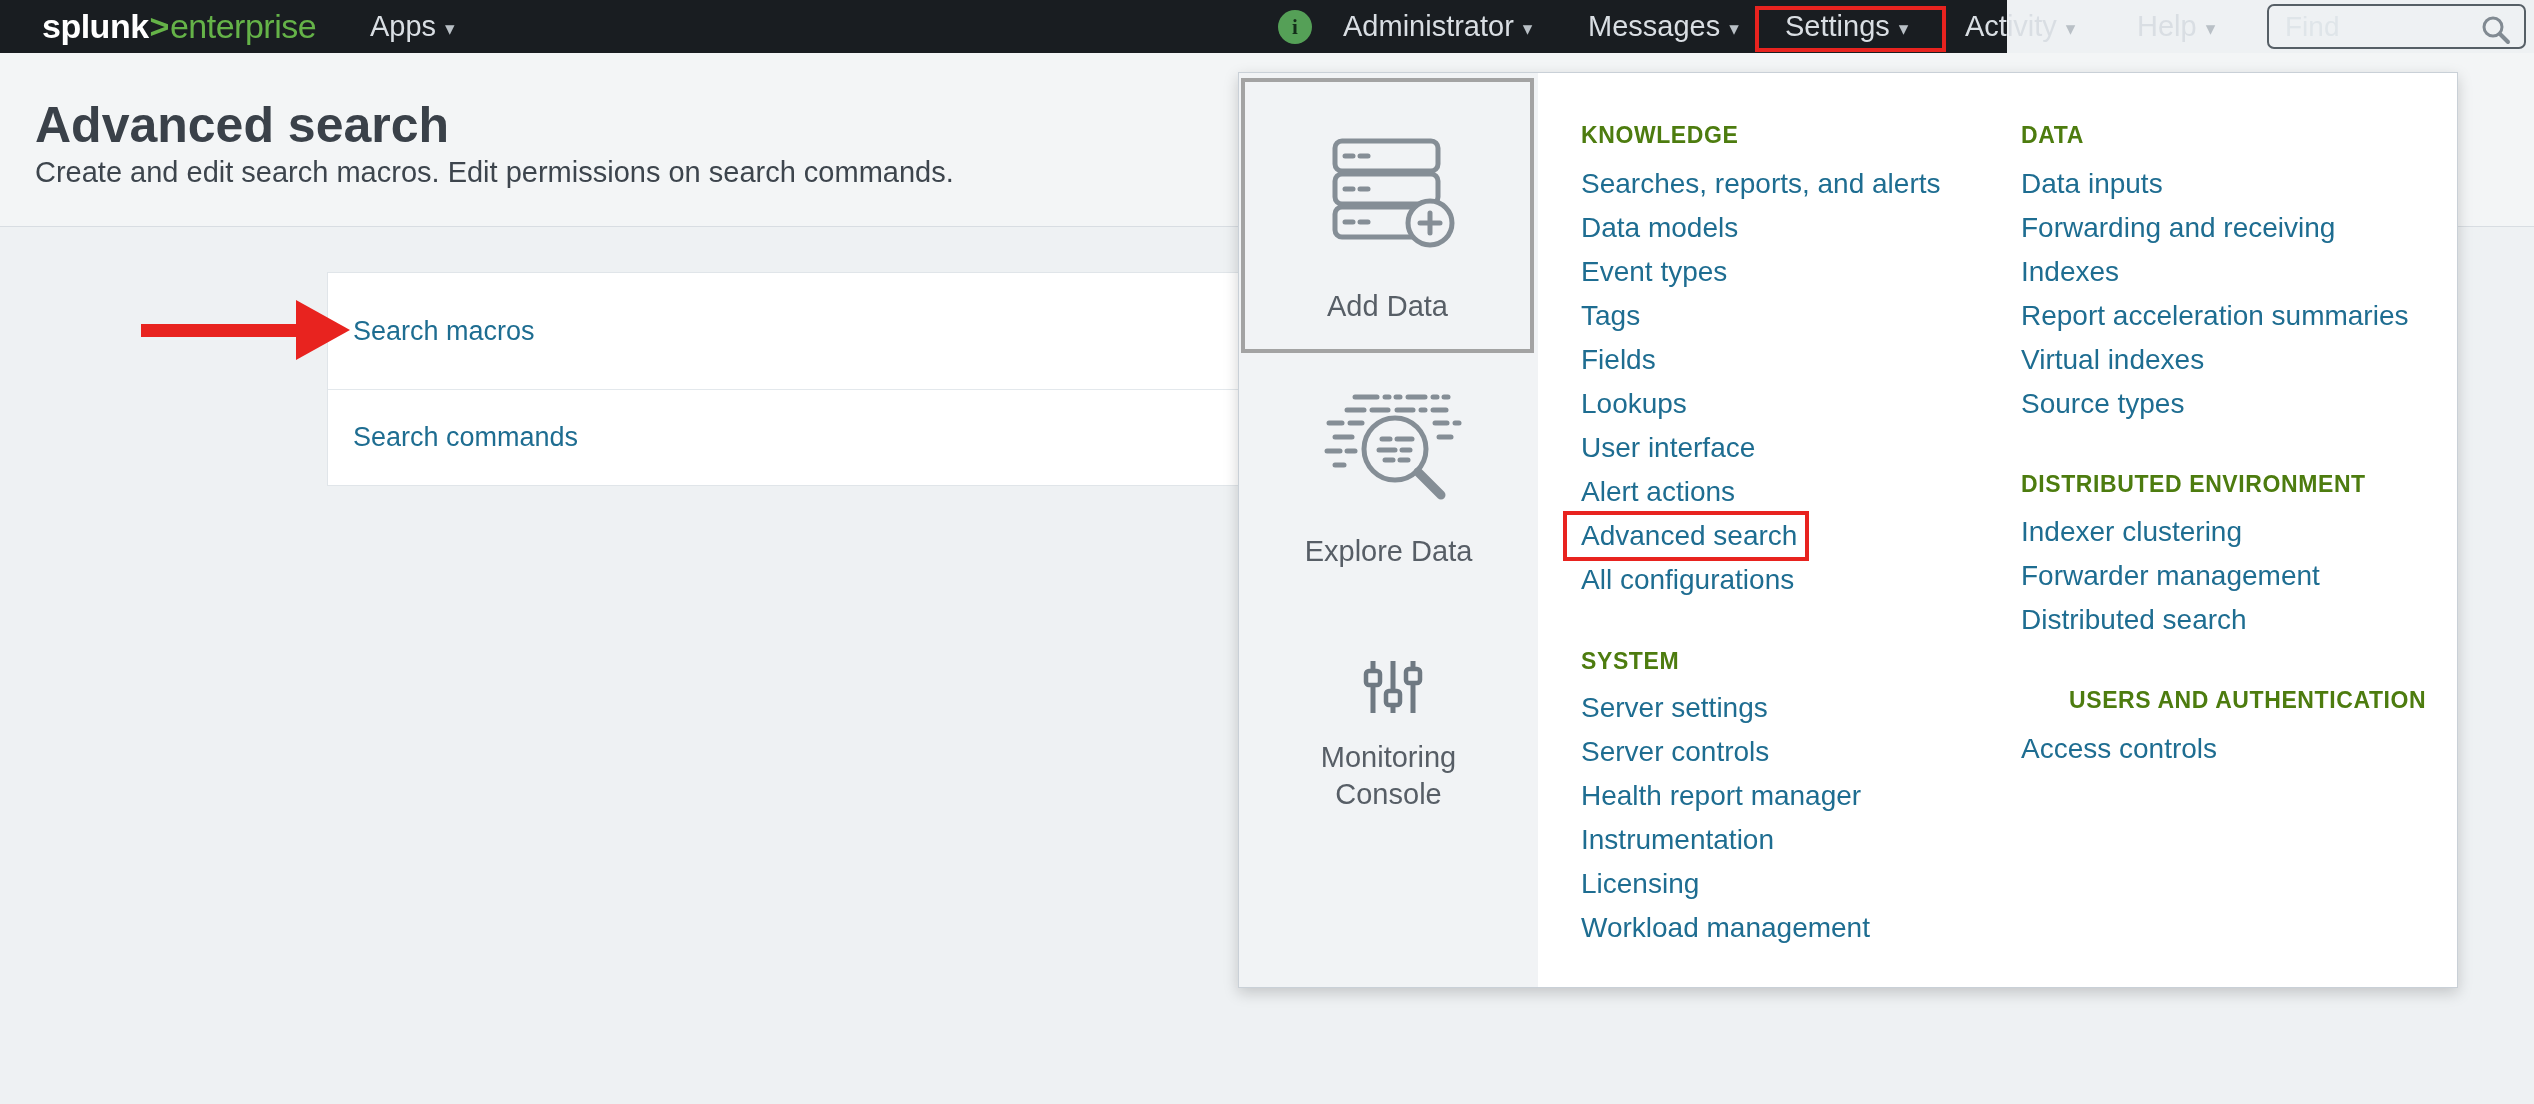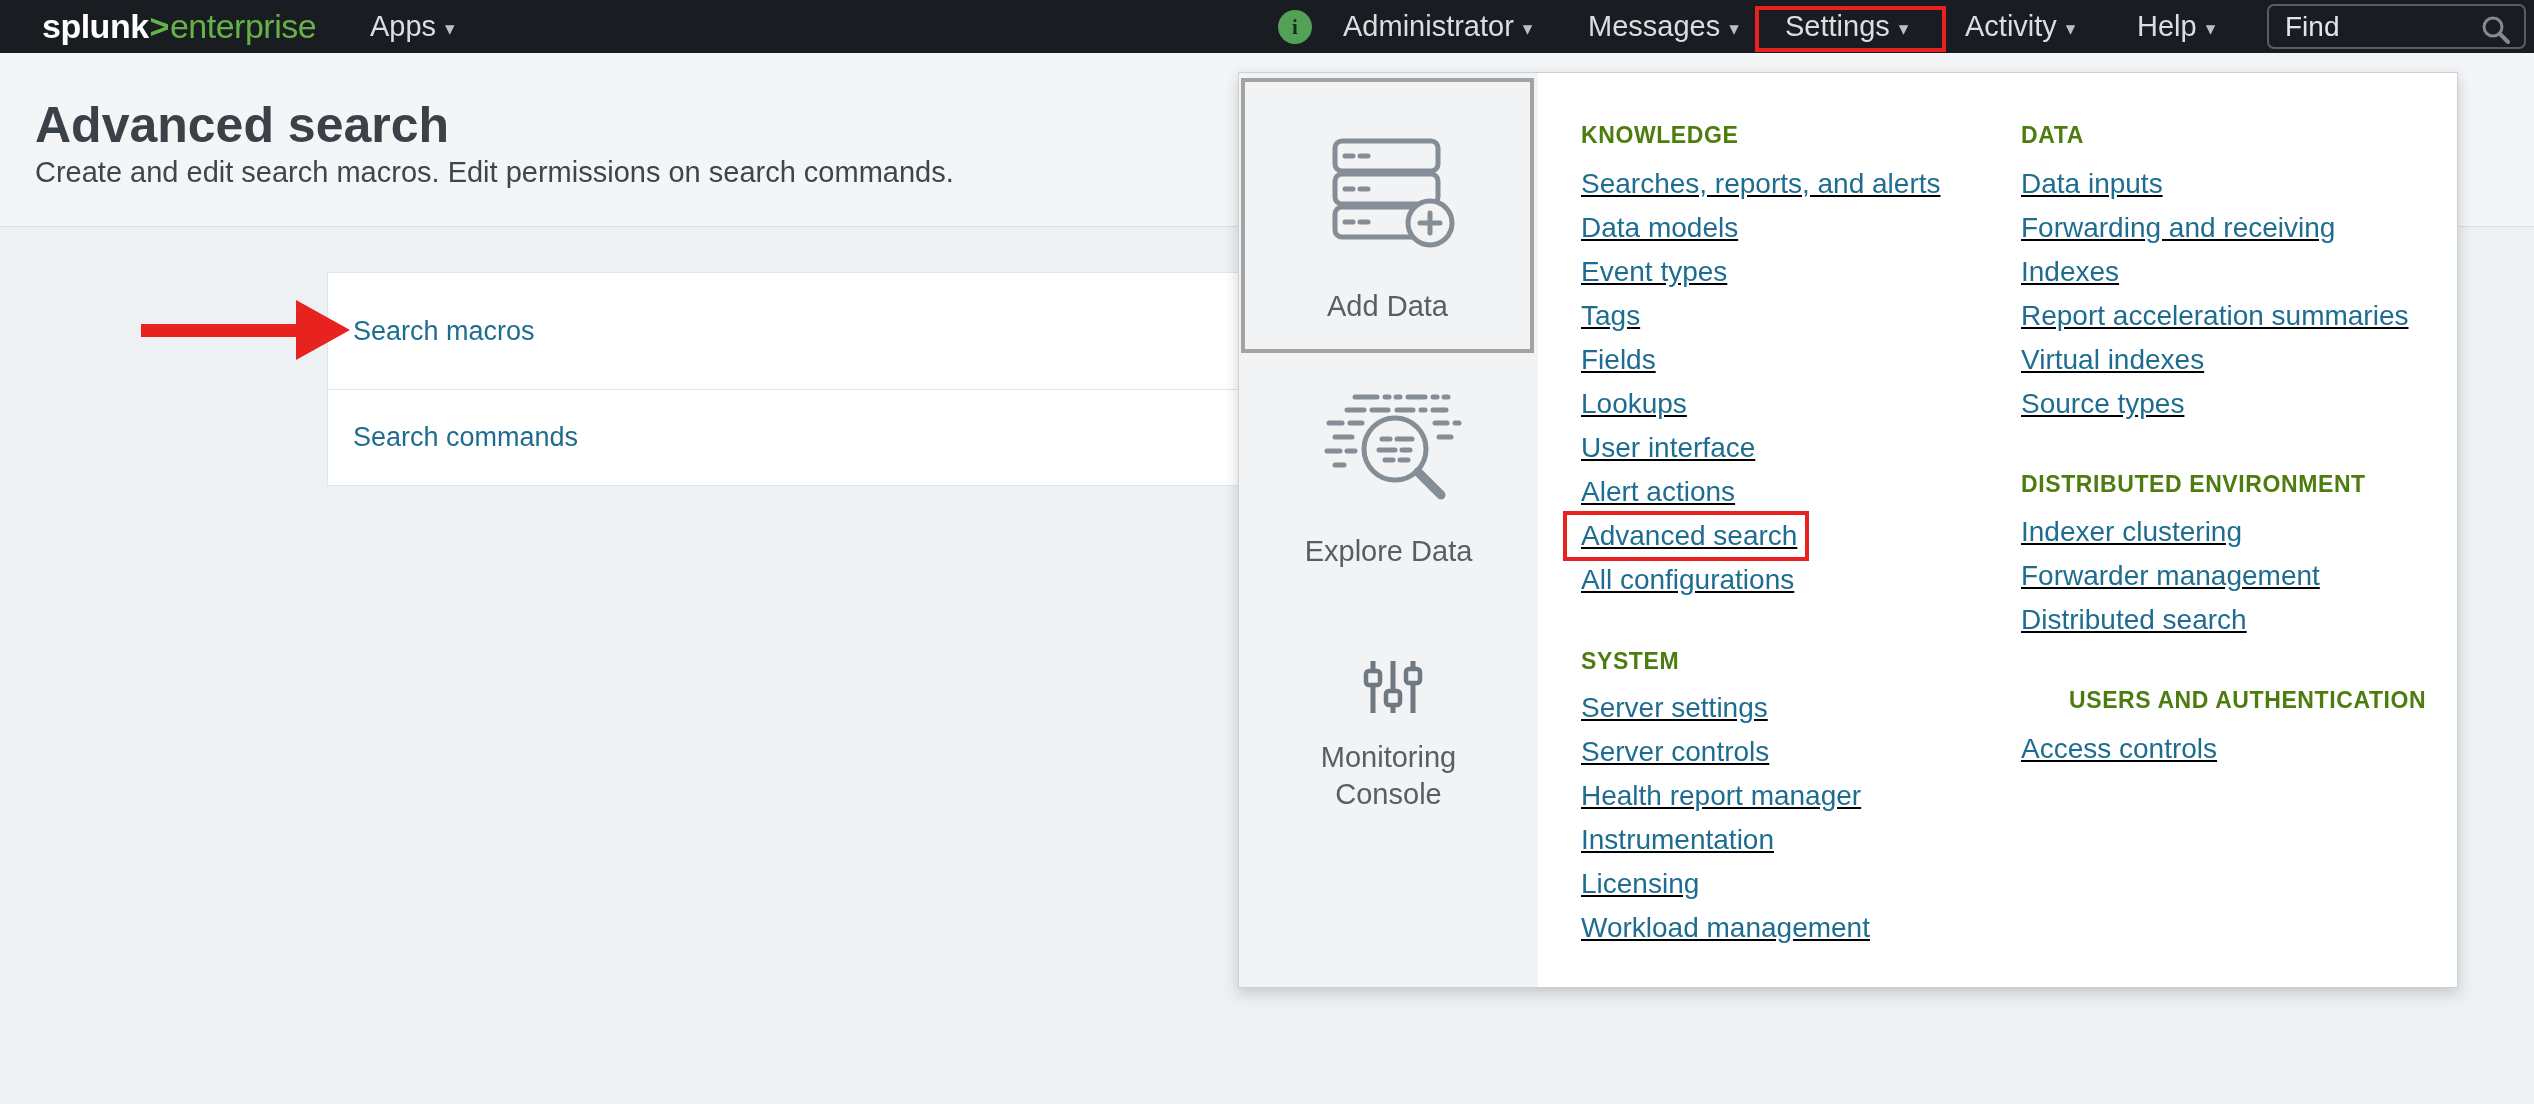--- a/index.html
+++ b/index.html
@@ -4,21 +4,21 @@
 <style>
   * { margin:0; padding:0; box-sizing:border-box; }
   html,body { width:2534px; height:1104px; }
   body {
     position:relative; overflow:hidden;
     background:#eef1f3;
     font-family:"Liberation Sans","DejaVu Sans",sans-serif;
     -webkit-font-smoothing:antialiased;
   }
   
-  .navbar { position:absolute; left:0; top:0; width:2534px; height:53px; background:#191d21; z-index:60; }
+  .navbar { position:absolute; left:0; top:0; width:2007px; height:53px; background:#191d21; z-index:60; }
   .nav-item { position:absolute; top:0; height:53px; display:flex; align-items:center;
               color:#d9dee3; font-size:29px; cursor:pointer; }
   .caret { font-size:19px; margin-left:9px; color:#b9c0c6; position:relative; top:2px; }
   .logo { position:absolute; left:42px; top:0; height:53px; display:flex; align-items:center;
           font-size:34px; letter-spacing:-0.5px; }
   .logo .sp { color:#ffffff; font-weight:700; }
   .logo .gt { color:#65b348; font-weight:700; margin:0 1px; }
   .logo .ent { color:#65b348; font-weight:300; }
   .info-badge { position:absolute; left:1278px; top:10px; width:34px; height:34px; border-radius:50%;
                 background:#55a057; color:#132e1a; font-size:21px; font-weight:700;
@@ -51,21 +51,21 @@
   .strip { position:absolute; left:0; top:0; width:299px; height:914px; background:#f1f3f5; }
   .tile { position:absolute; left:2px; top:5px; width:293px; height:275px;
           border:4px solid #a3a3a3; background:#f1f3f5; cursor:pointer; }
   .tile-label, .strip-label { position:absolute; width:100%; text-align:center;
           color:#575e66; font-size:29px; line-height:37px; }
   .strip-item { cursor:pointer; }
   .icon-svg { position:absolute; }
   .menu-col { position:absolute; width:430px; }
   .menu-header { position:absolute; font-size:23px; font-weight:700; color:#4d7c0f;
                  letter-spacing:0.6px; line-height:28px; }
-  .menu-list { position:absolute; list-style:none;text-decoration:underline; }
+  .menu-list { position:absolute; list-style:none; }
   .menu-list li { height:44px; display:flex; align-items:center; }
   .menu-list li span { color:#1e6d91; font-size:28px; cursor:pointer; }
 </style>
 </head>
 <body>
 
 <div class="navbar">
   <div class="logo">
     <span class="sp">splunk</span>
       <span class="gt">&gt;</span>

